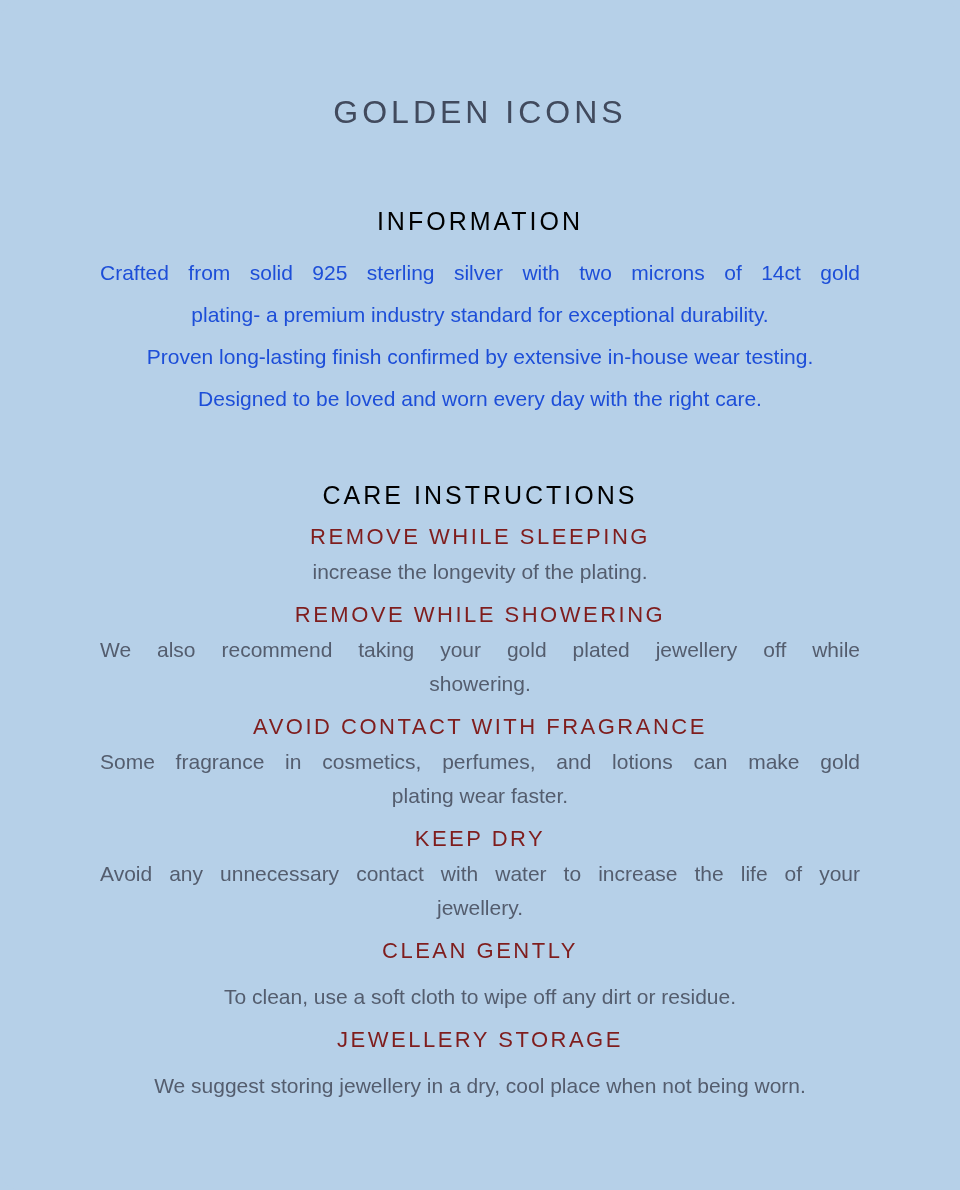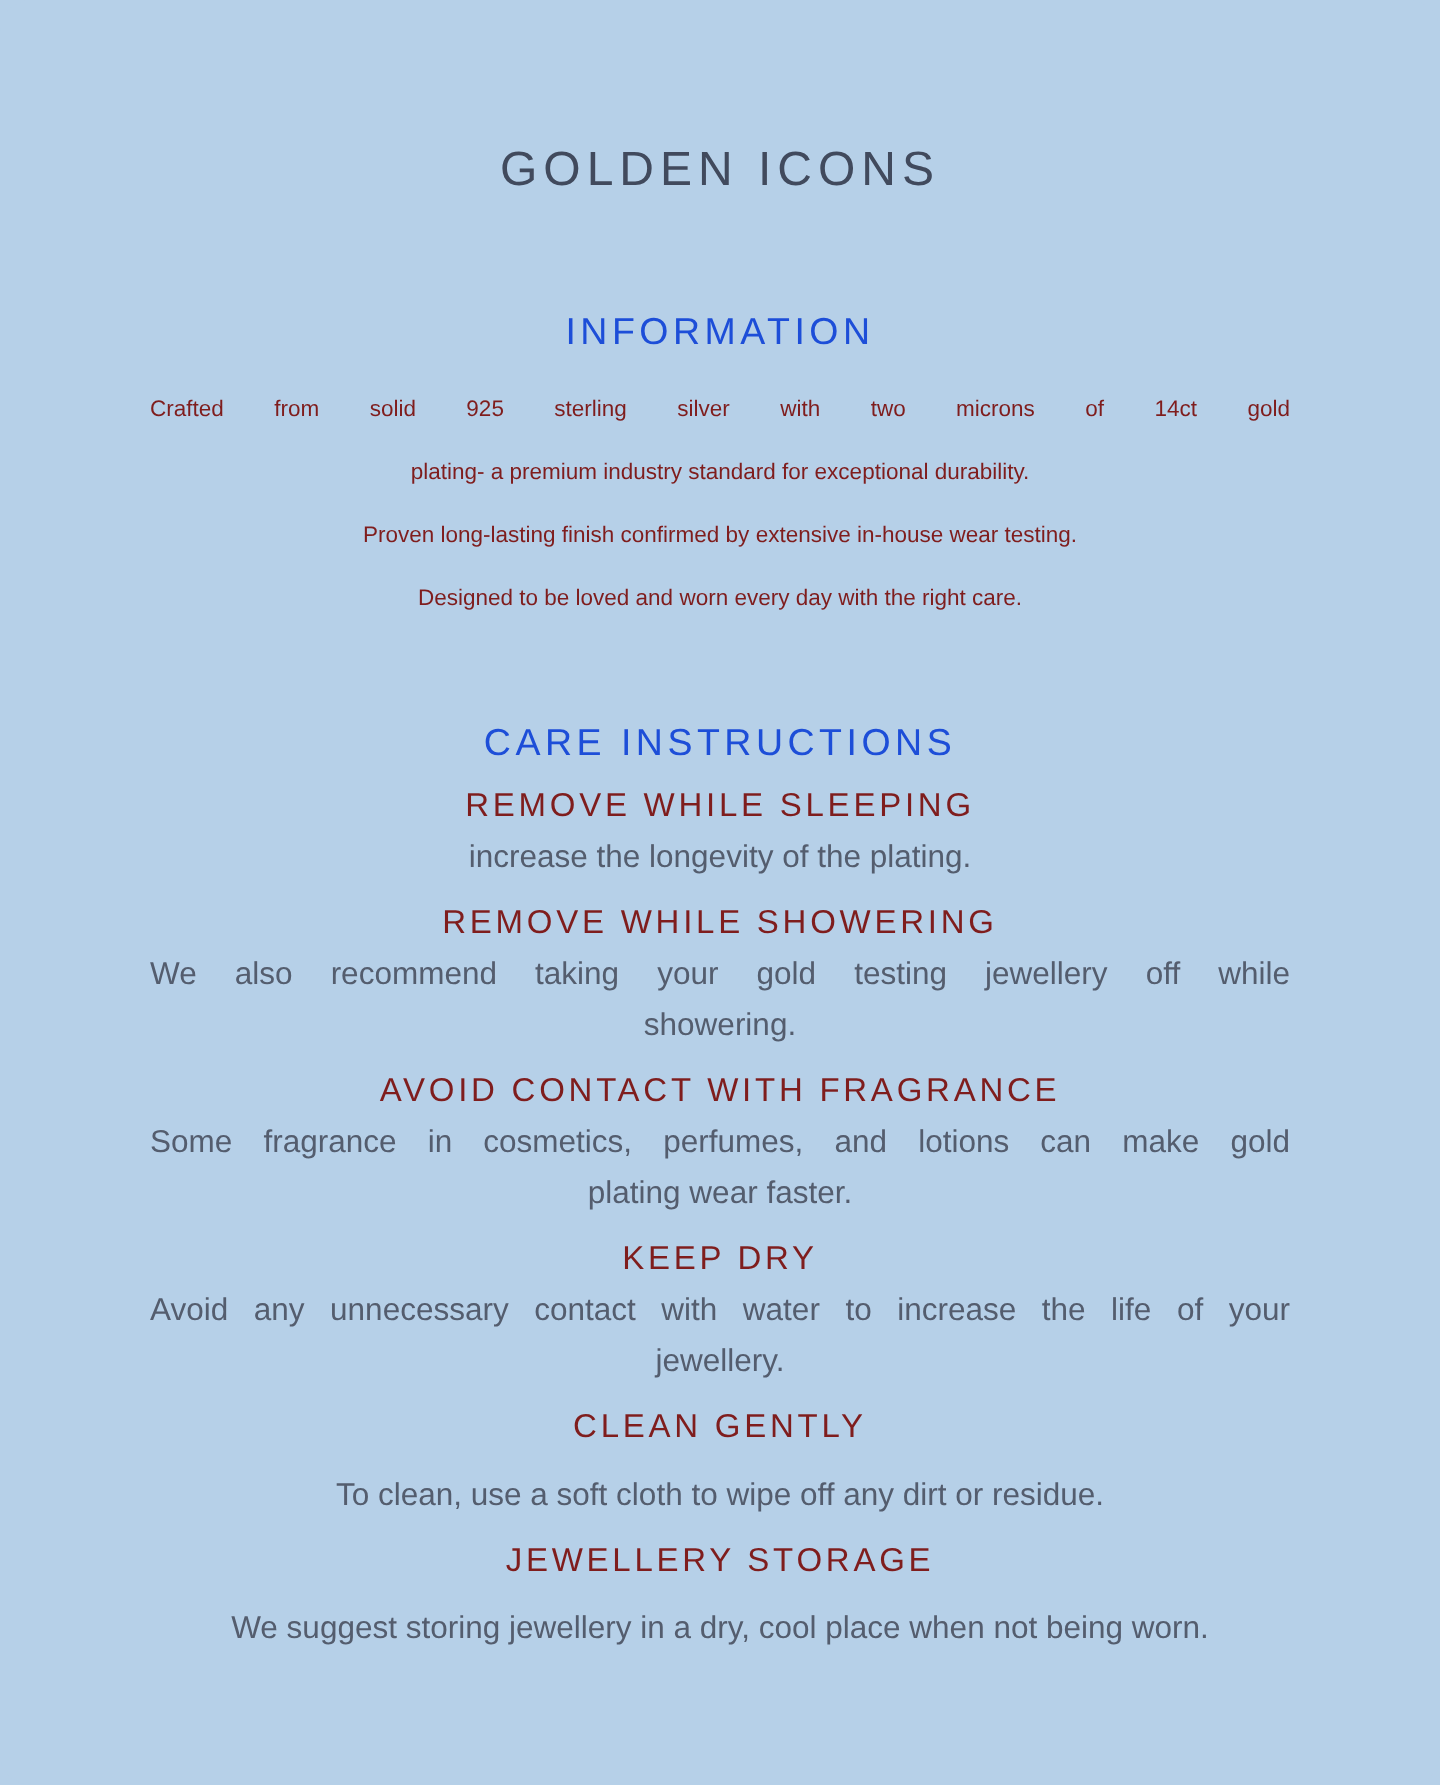--- a/index.html
+++ b/index.html
@@ -28,29 +28,29 @@
     letter-spacing: 4px;
     line-height: 36px;
     color: #414a5d;
   }
   .section-heading {
     text-align: center;
     font-size: 25px;
     font-weight: 400;
     letter-spacing: 3px;
     line-height: 31px;
-    color: #1d4ed8;
+    color: #000000;
   }
   .info-heading { margin-top: 76px; }
   .care-heading { margin-top: 60px; }
   .info-body { margin-top: 15px; }
   .info-body .line {
-    font-size: 15px;
+    font-size: 21px;
     line-height: 42px;
-    color: #7f1d1d;
+    color: #1d4ed8;
   }
   .care-section-title {
     margin-top: 12px;
     text-align: center;
     font-size: 22px;
     font-weight: 400;
     letter-spacing: 2.5px;
     line-height: 28px;
     color: #7f1d1d;
   }
@@ -97,21 +97,21 @@
     <div>
       <h3 class="care-section-title">REMOVE WHILE SLEEPING</h3>
       <div class="care-body">
         <div class="line center">increase the longevity of the plating.</div>
       </div>
     </div>
 
     <div>
       <h3 class="care-section-title">REMOVE WHILE SHOWERING</h3>
       <div class="care-body">
-        <div class="line stretch">We also recommend taking your gold testing jewellery off while</div>
+        <div class="line stretch">We also recommend taking your gold plated jewellery off while</div>
         <div class="line center">showering.</div>
       </div>
     </div>
 
     <div>
       <h3 class="care-section-title">AVOID CONTACT WITH FRAGRANCE</h3>
       <div class="care-body">
         <div class="line stretch">Some fragrance in cosmetics, perfumes, and lotions can make gold</div>
         <div class="line center">plating wear faster.</div>
       </div>

